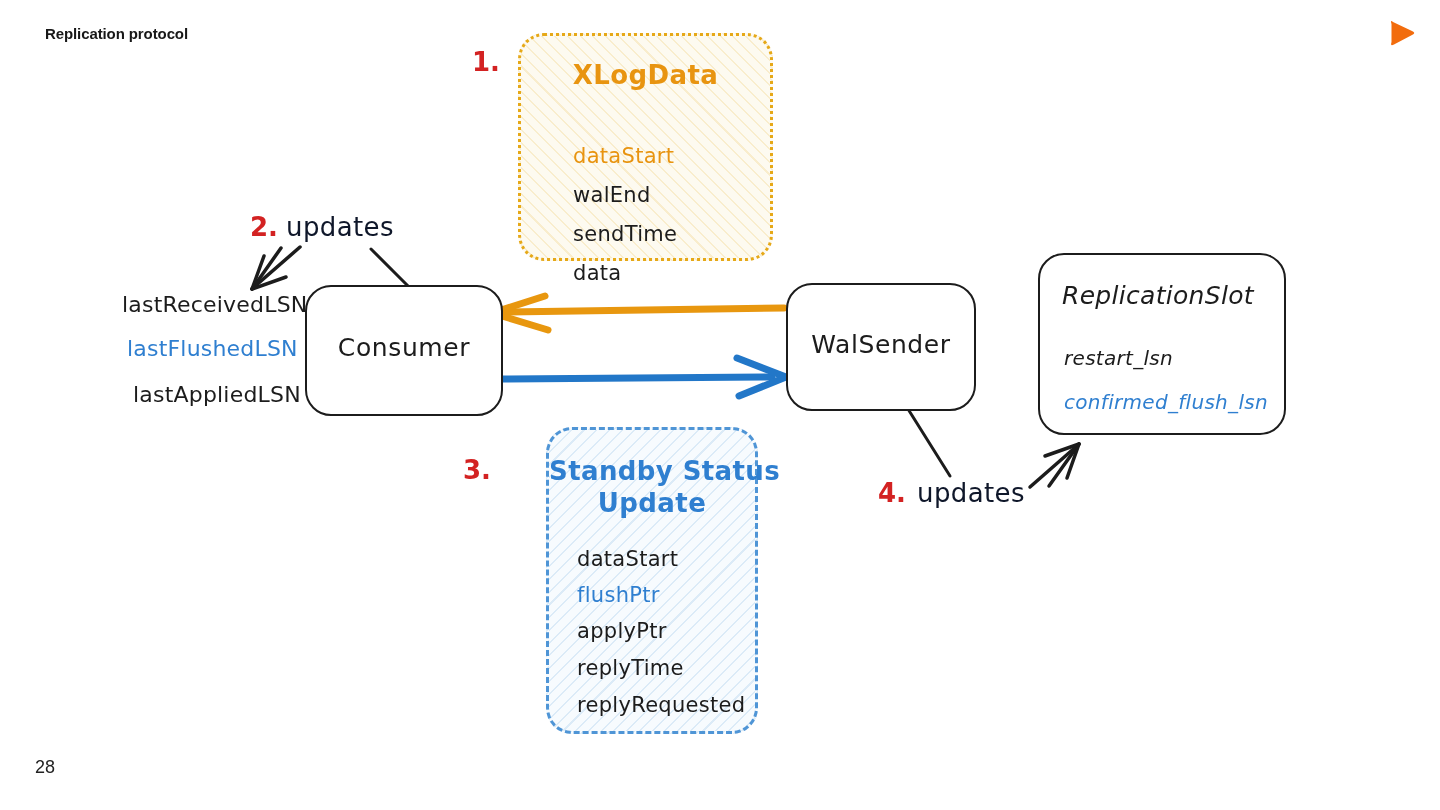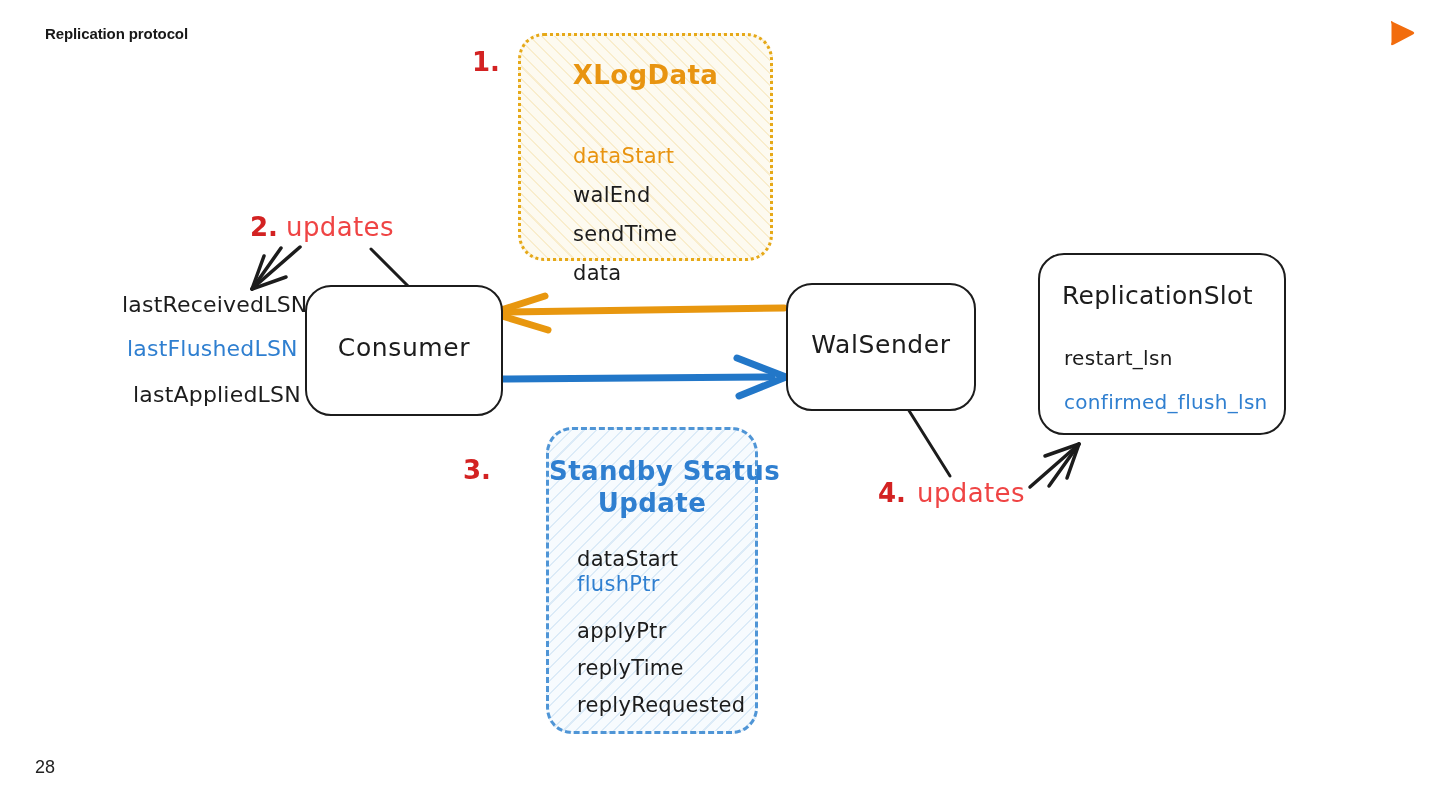--- a/index.html
+++ b/index.html
@@ -129,21 +129,21 @@
   
   .step-num {
     position: absolute;
     color: #d32222;
     font-size: 26px;
     font-weight: bold;
     font-family: "DejaVu Sans", sans-serif;
   }
   .annot-word {
     position: absolute;
-    color: #ef4444;
+    color: #0f172a;
     font-size: 26px;
     letter-spacing: 0.4px;
     white-space: nowrap;
   }
 
   
   .lsn-item {
     position: absolute;
     font-size: 22px;
     letter-spacing: 0.2px;
@@ -218,42 +218,42 @@
     <div class="hand msg-field ink-black" style="position:absolute; left:52px; top:186px;">sendTime</div>
     <div class="hand msg-field ink-black" style="position:absolute; left:52px; top:225px;">data</div>
   </div>
 
   <div class="step-num" style="left:463px; top:455px;">3.</div>
 
   <div class="msg-box blue" style="left:518px; top:427px; width:212px; height:307px;margin-left:28px;">
     <div class="msg-title blue hand" style="margin-top:26px;">Standby Status</div>
     <div class="msg-title blue hand">Update</div>
     <div class="hand msg-field ink-black" style="position:absolute; left:28px; top:117px;">dataStart</div>
-    <div class="hand msg-field ink-blue" style="position:absolute; left:28px; top:142px;">flushPtr</div>
+    <div class="hand msg-field ink-blue" style="position:absolute; left:28px; top:153px;">flushPtr</div>
     <div class="hand msg-field ink-black" style="position:absolute; left:28px; top:189px;">applyPtr</div>
     <div class="hand msg-field ink-black" style="position:absolute; left:28px; top:226px;">replyTime</div>
     <div class="hand msg-field ink-black" style="position:absolute; left:28px; top:263px;">replyRequested</div>
   </div>
 
   <div class="step-num" style="left:250px; top:212px;">2.</div>
   <div class="annot-word hand" style="left:286px; top:212px;">updates</div>
 
   <div class="hand lsn-item ink-black" style="left:122px; top:292px;">lastReceivedLSN</div>
   <div class="hand lsn-item ink-blue" style="left:127px; top:336px;">lastFlushedLSN</div>
   <div class="hand lsn-item ink-black" style="left:133px; top:382px;">lastAppliedLSN</div>
 
   <div class="node-box" style="left:305px; top:285px; width:198px; height:131px;">
     <div class="node-label-center hand" style="top:46px;">Consumer</div>
   </div>
 
   <div class="node-box" style="left:786px; top:283px; width:190px; height:128px;">
     <div class="node-label-center hand" style="top:45px;">WalSender</div>
   </div>
 
-  <div class="node-box" style="left:1038px; top:253px; width:248px; height:182px;">
+  <div class="node-box" style="left:1038px; top:253px; width:248px; height:182px;font-style:italic;">
     <div class="slot-title hand">ReplicationSlot</div>
     <div class="slot-field hand ink-black" style="top:91px;">restart_lsn</div>
     <div class="slot-field hand ink-blue" style="top:135px;">confirmed_flush_lsn</div>
   </div>
 
   <div class="step-num" style="left:878px; top:478px;">4.</div>
   <div class="annot-word hand" style="left:917px; top:478px;">updates</div>
 
 </div>
 

